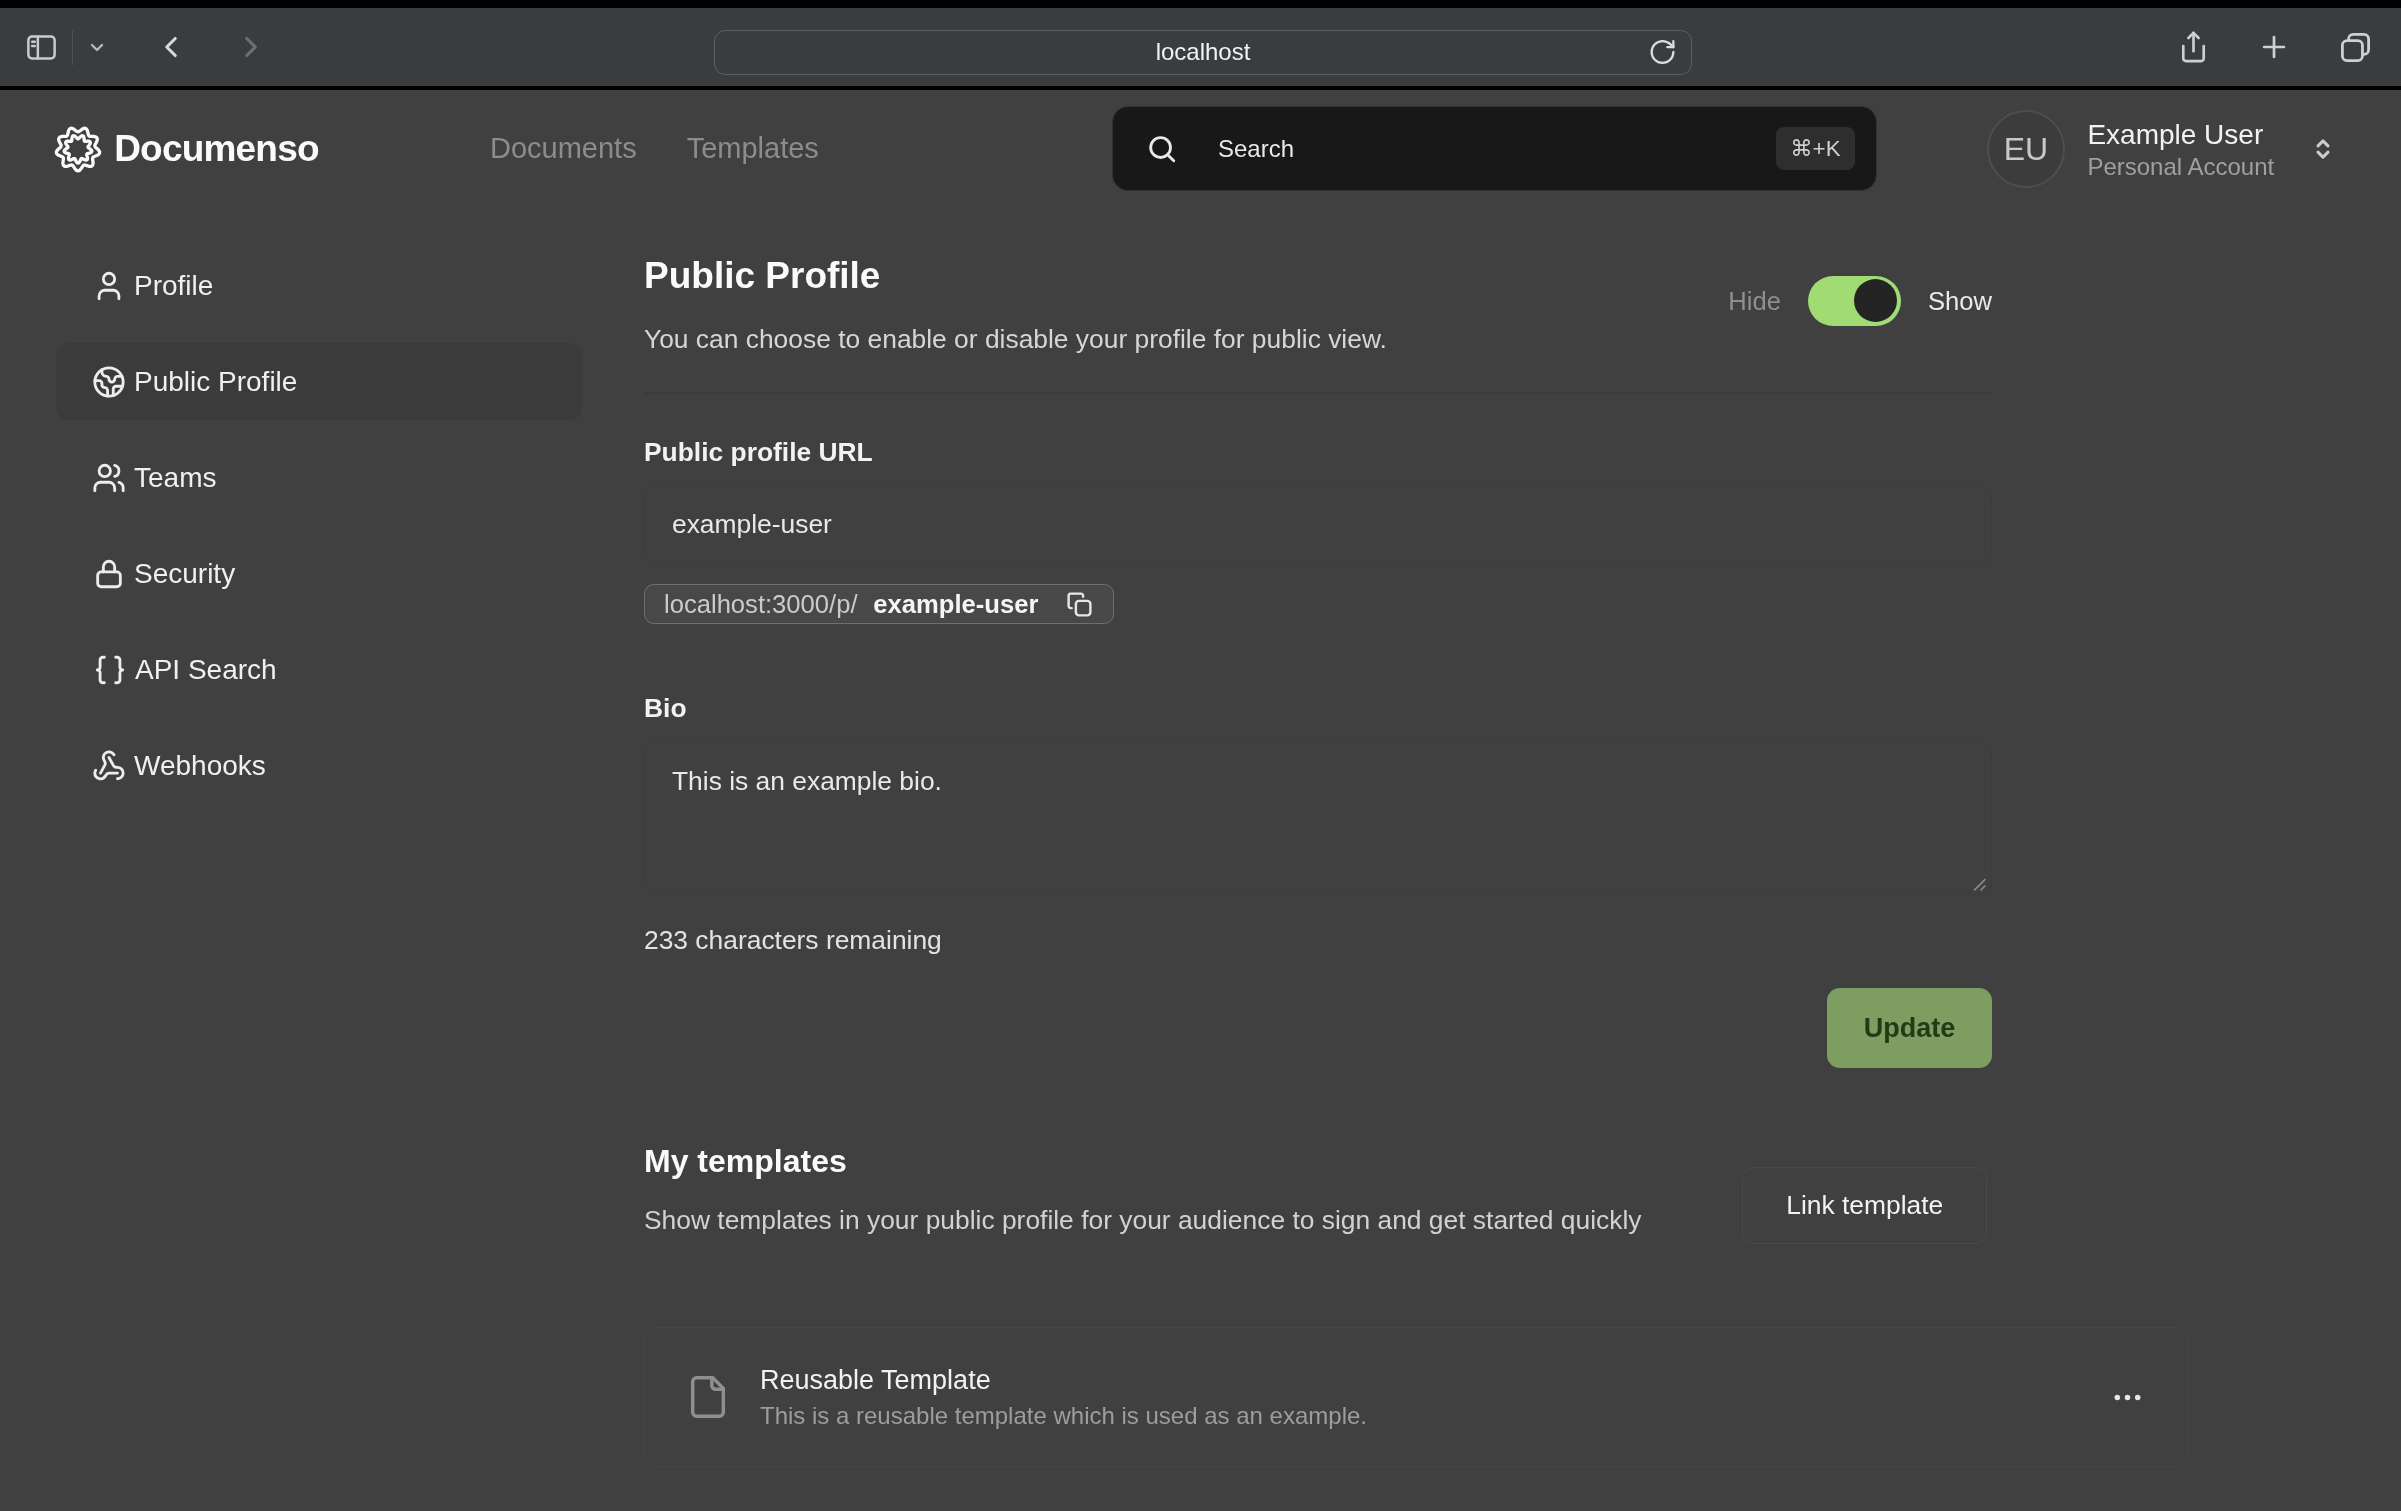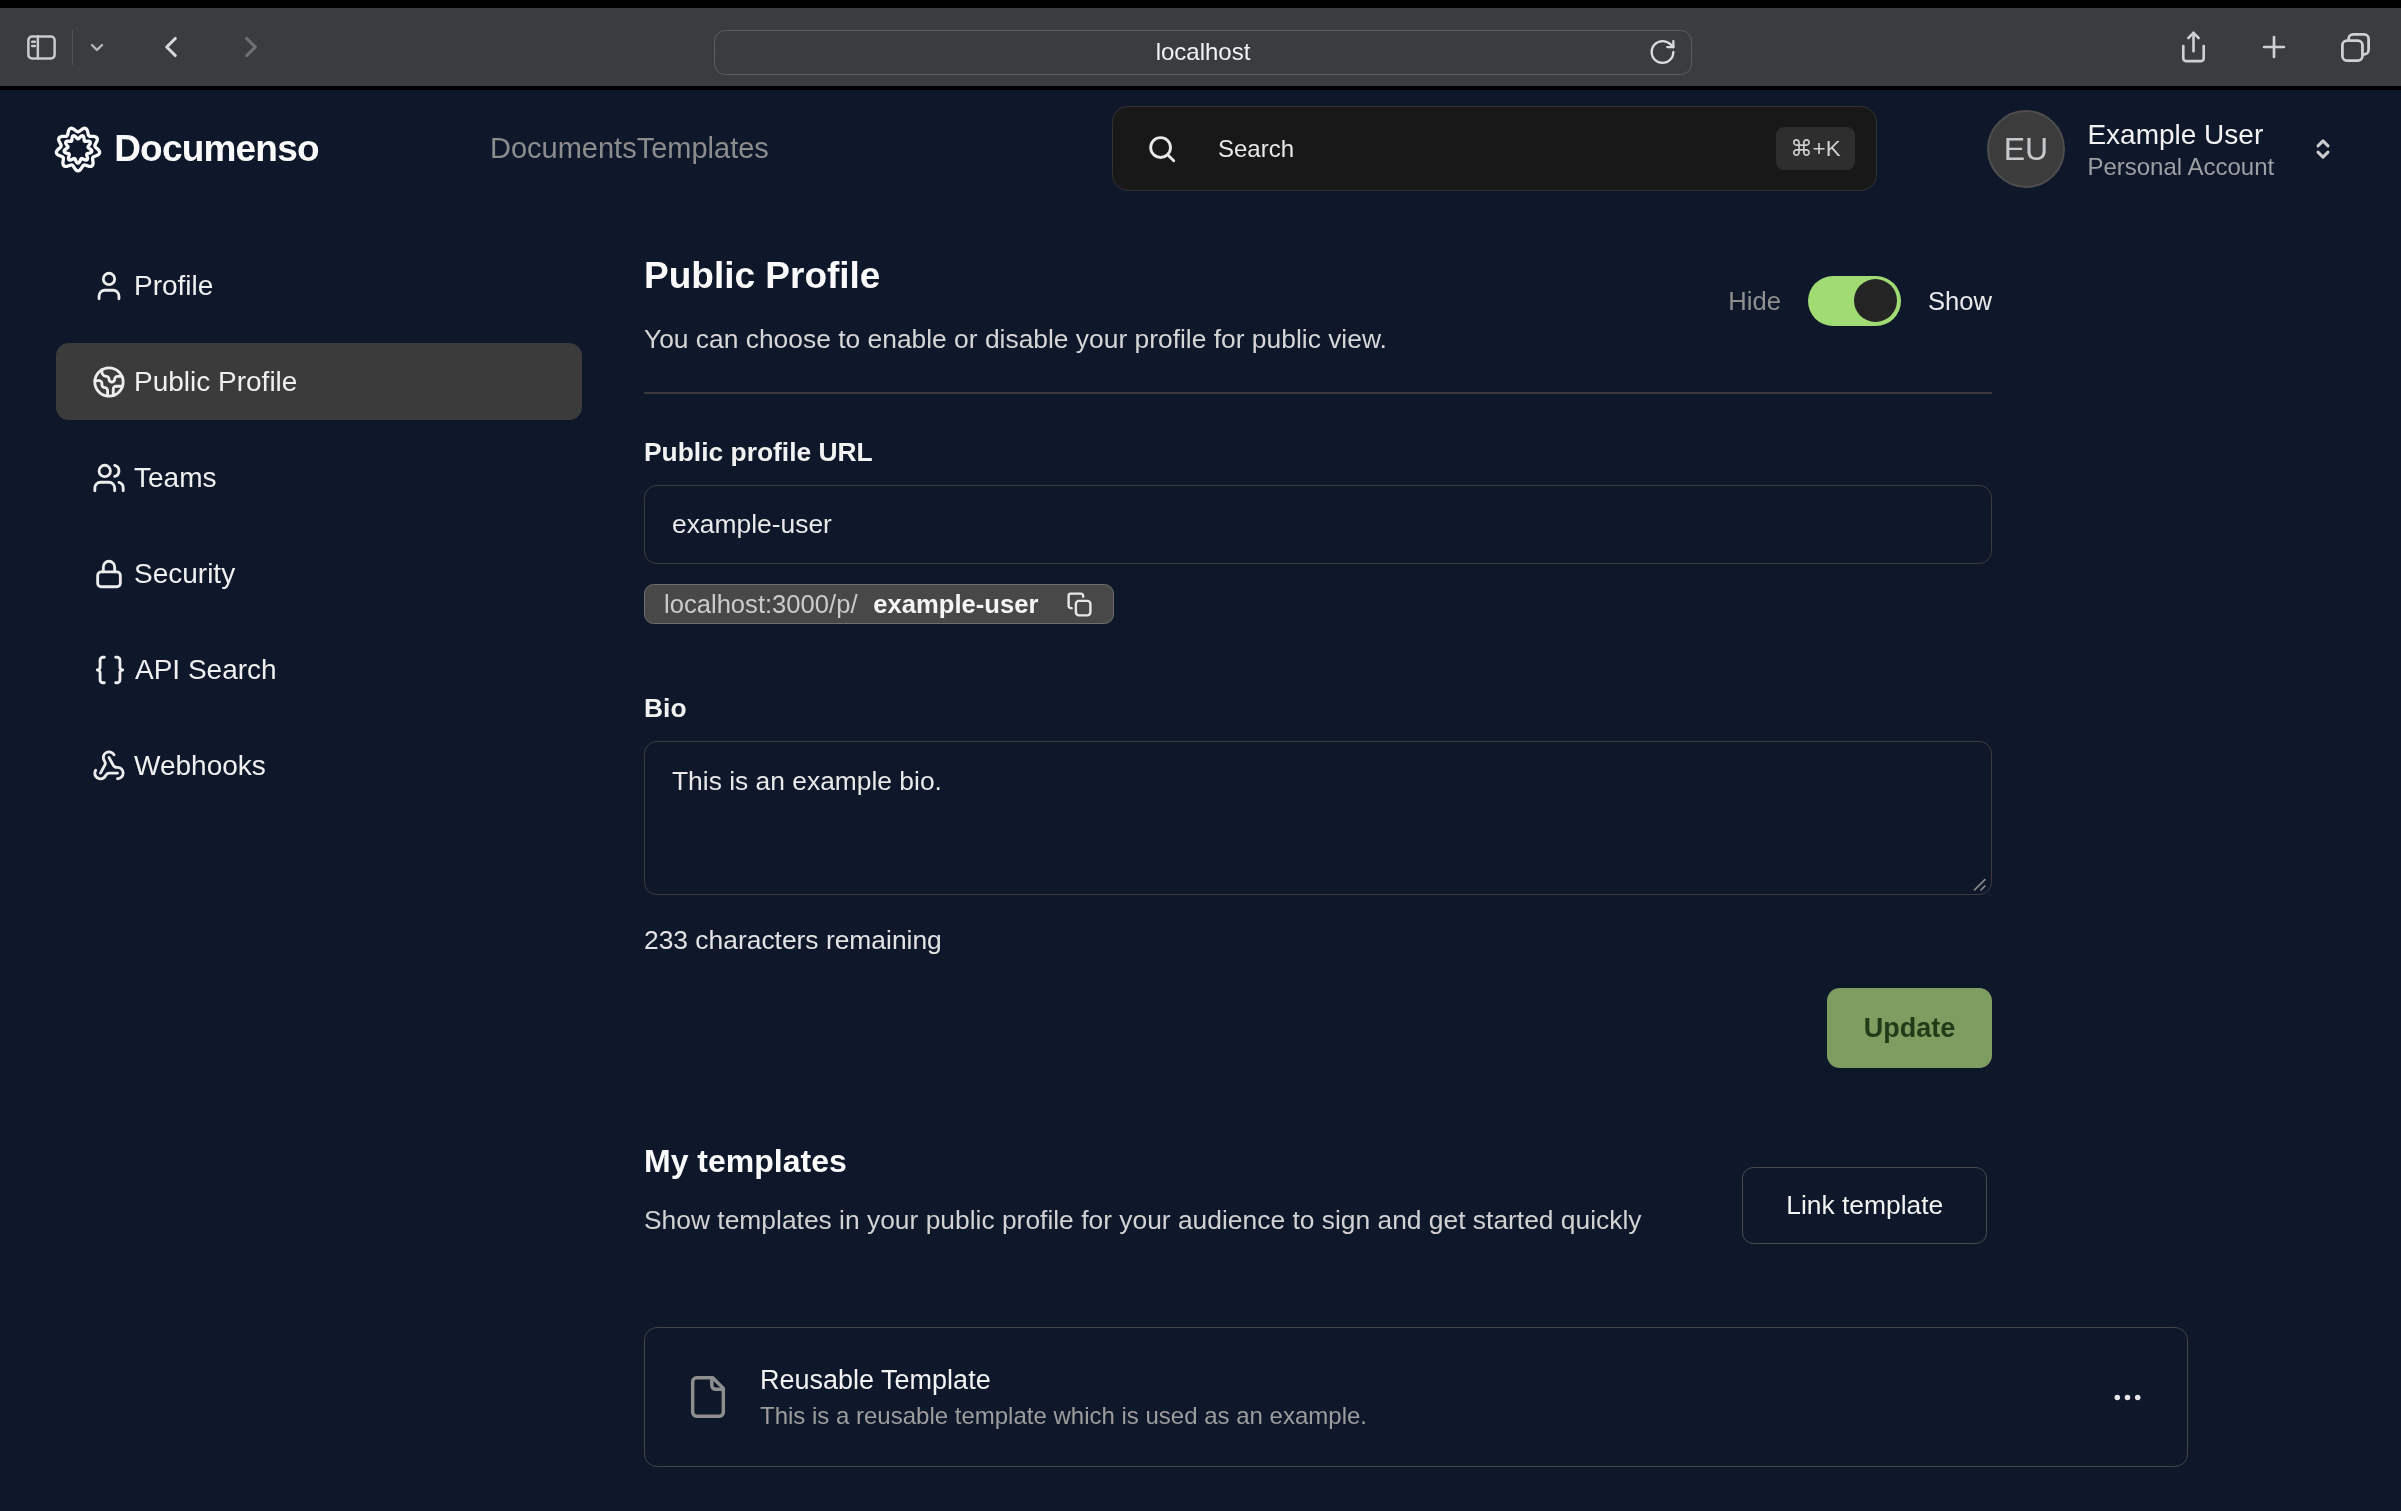--- a/index.html
+++ b/index.html
@@ -13,28 +13,28 @@
   .chrome-divider { width:1.6px; height:35px; background:#4e5254; margin:0 11.2px 0 12.8px; }
   .cicon { display:flex; align-items:center; justify-content:center; }
   .cicon svg { display:block; }
   .urlbar { position:absolute; left:714px; top:21.6px; width:978px; height:45px; border:1.6px solid #5b5f61;
             border-radius:11.2px; display:flex; align-items:center; justify-content:center; color:#f2f2f2;
             font-size:24px; }
   .urlbar .reload { position:absolute; right:14.4px; top:50%; transform:translateY(-50%); }
   .chrome-right { position:absolute; right:27px; top:0; height:78px; display:flex; align-items:center; gap:46px; }
 
   
-  .page { position:absolute; left:0; top:90px; width:2401px; height:1422px; background:#0f172a; color:#ededed; }
+  .page { position:absolute; left:0; top:90px; width:2401px; height:1422px; background:#404040; color:#ededed; }
 
   
   .app-header { position:absolute; left:0; top:0; width:2401px; height:149px; }
   .brand { position:absolute; left:53px; top:34px; display:flex; align-items:center; gap:11.2px; }
   .brand svg { display:block; }
   .brand-name { font-size:37px; font-weight:700; letter-spacing:-0.8px; color:#fafafa; }
-  .top-nav { position:absolute; left:490px; top:41px; display:flex; }
+  .top-nav { position:absolute; left:490px; top:41px; display:flex; gap:50px; }
   .top-nav .nav-link { font-size:29px; color:#8c8c8c; line-height:35px; }
   .searchbar { position:absolute; left:1112px; top:16px; width:765px; height:85px; background:#181818;
                border:1.6px solid #323232; border-radius:16px; display:flex; align-items:center; padding:0 21px 0 32px; }
   .searchbar .s-label { font-size:24px; color:#e9e9e9; margin-left:39px; flex:1; }
   .kbd { background:#2e2e2e; color:#cfcfcf; border-radius:8px; font-size:22.4px; padding:8px 14.4px; }
   .user-menu { position:absolute; left:1987px; top:20px; display:flex; align-items:center; }
   .avatar { width:78px; height:78px; border-radius:50%; background:#3c3c3c; border:2.4px solid #4e4e4e;
             display:flex; align-items:center; justify-content:center; font-size:32px; color:#c6c9cc; }
   .user-texts { margin-left:22.4px; }
   .user-name { font-size:28px; color:#f2f2f2; line-height:35px; }

